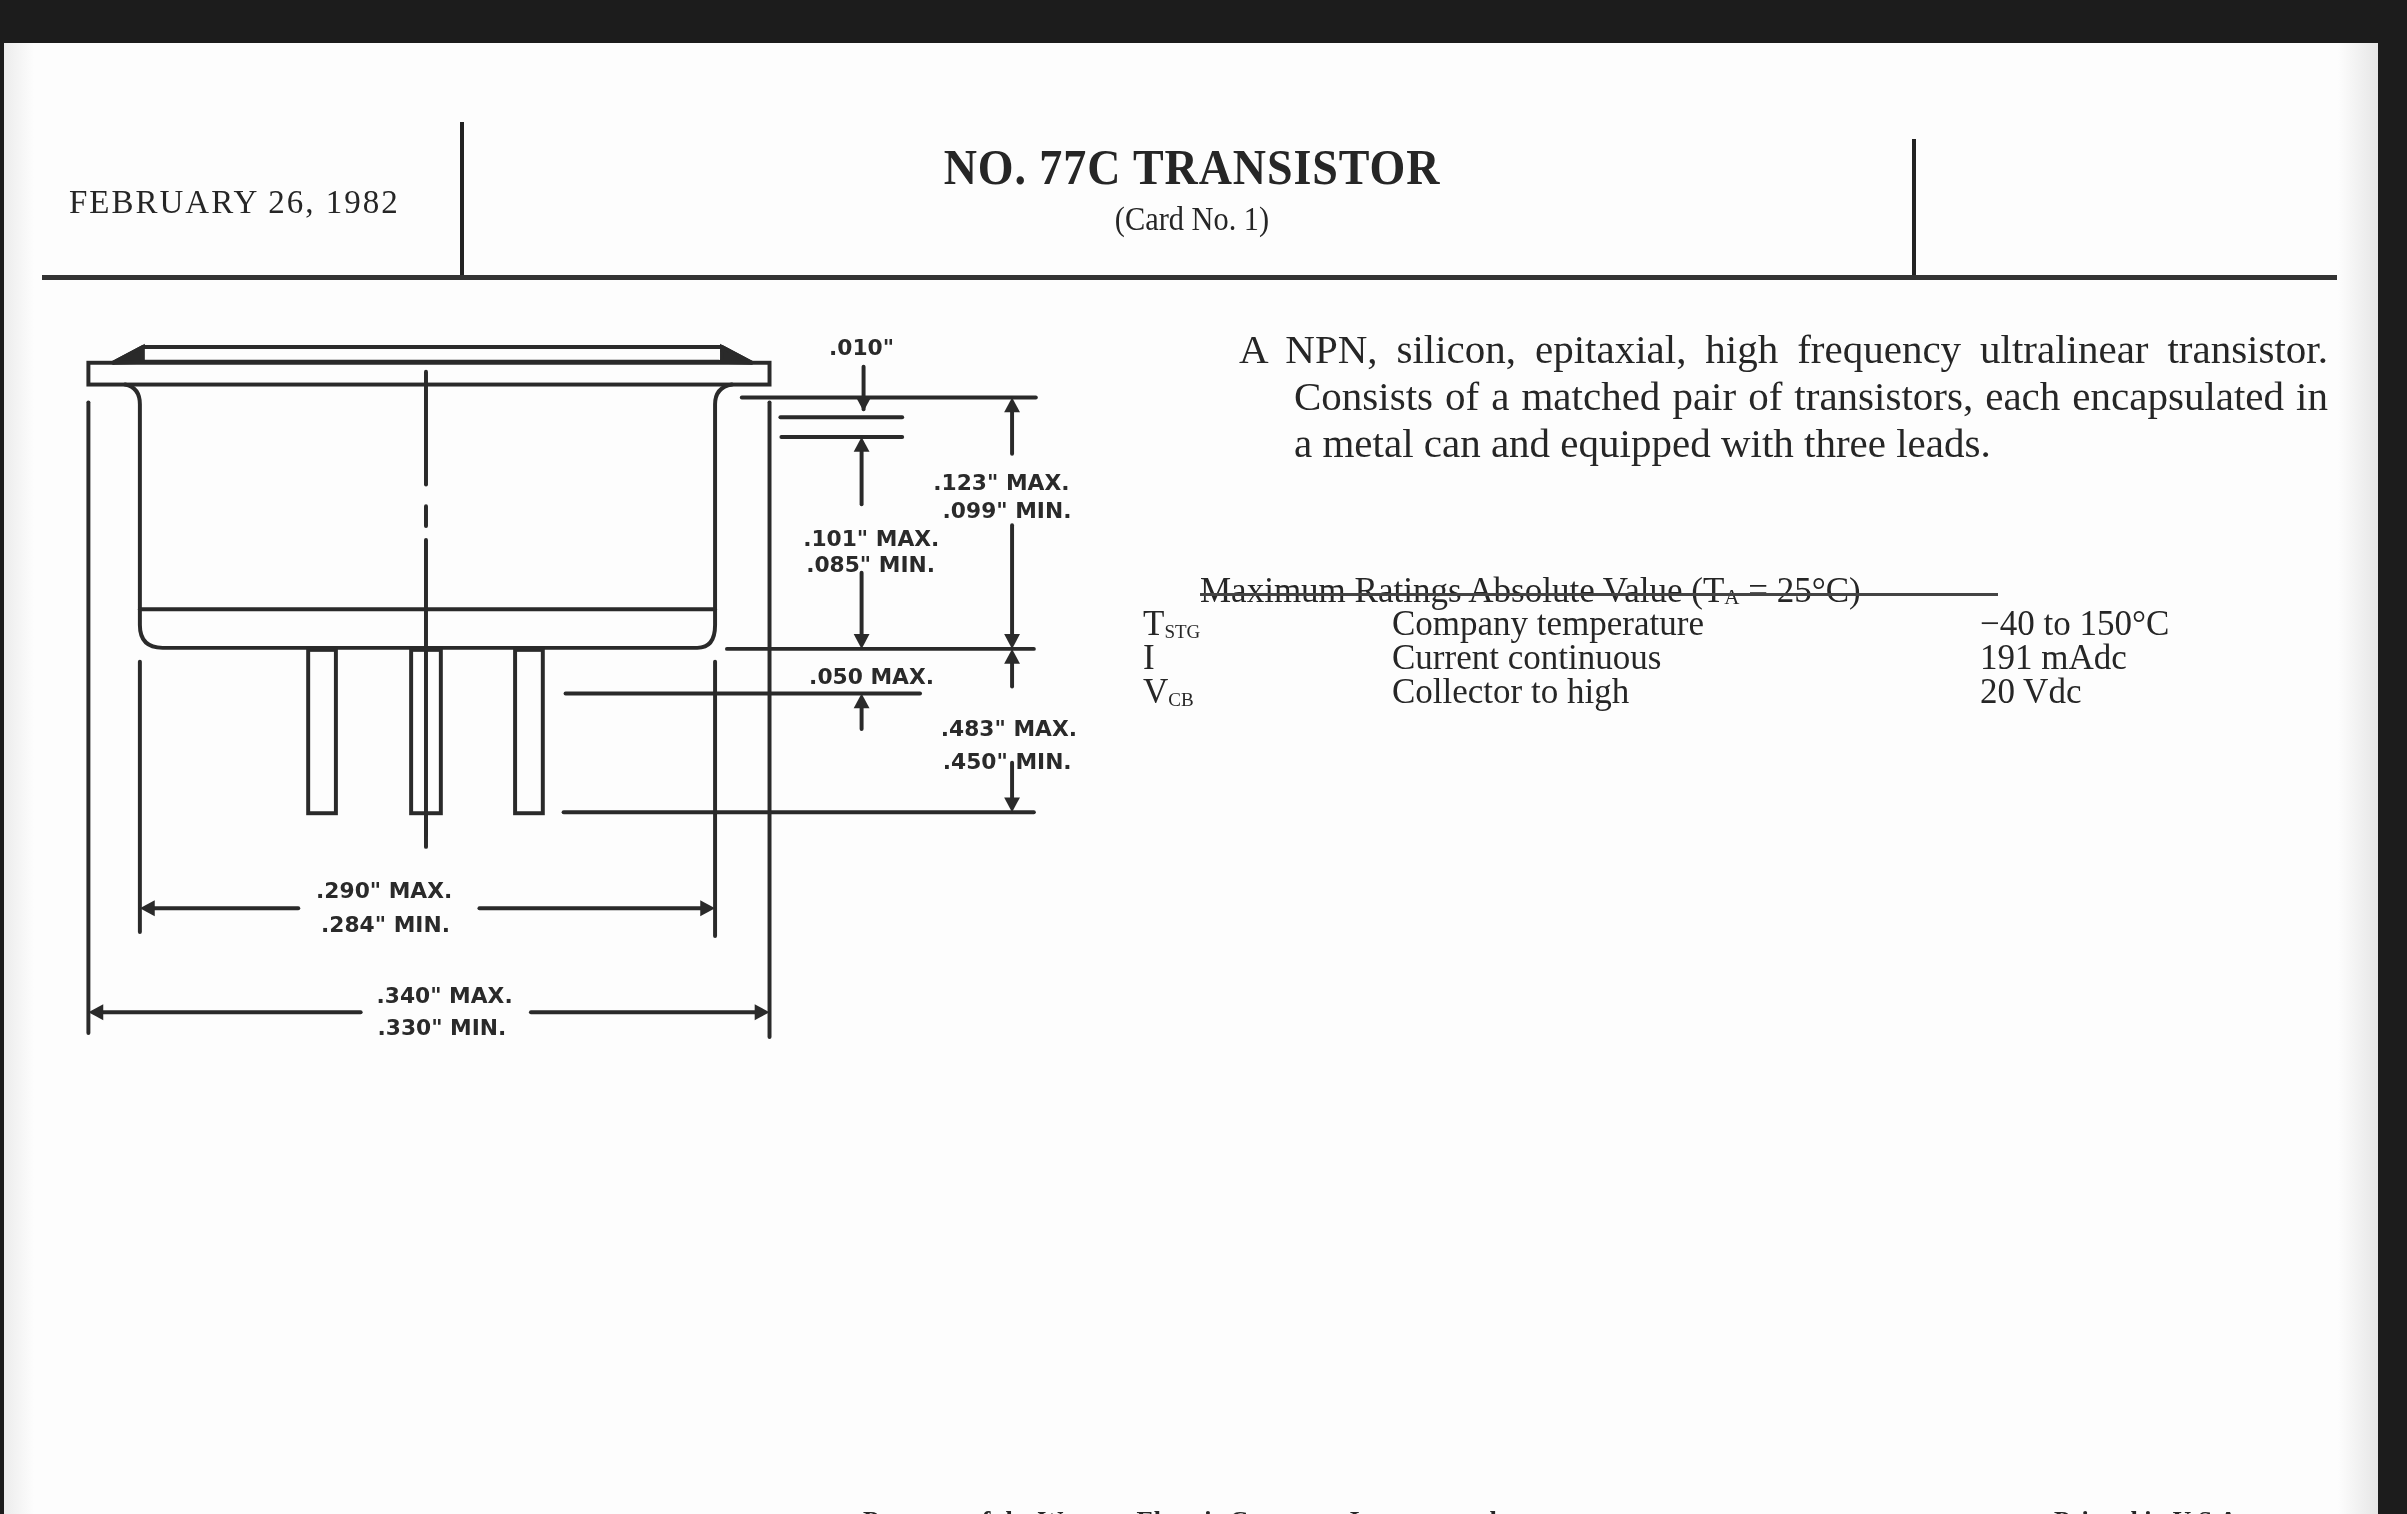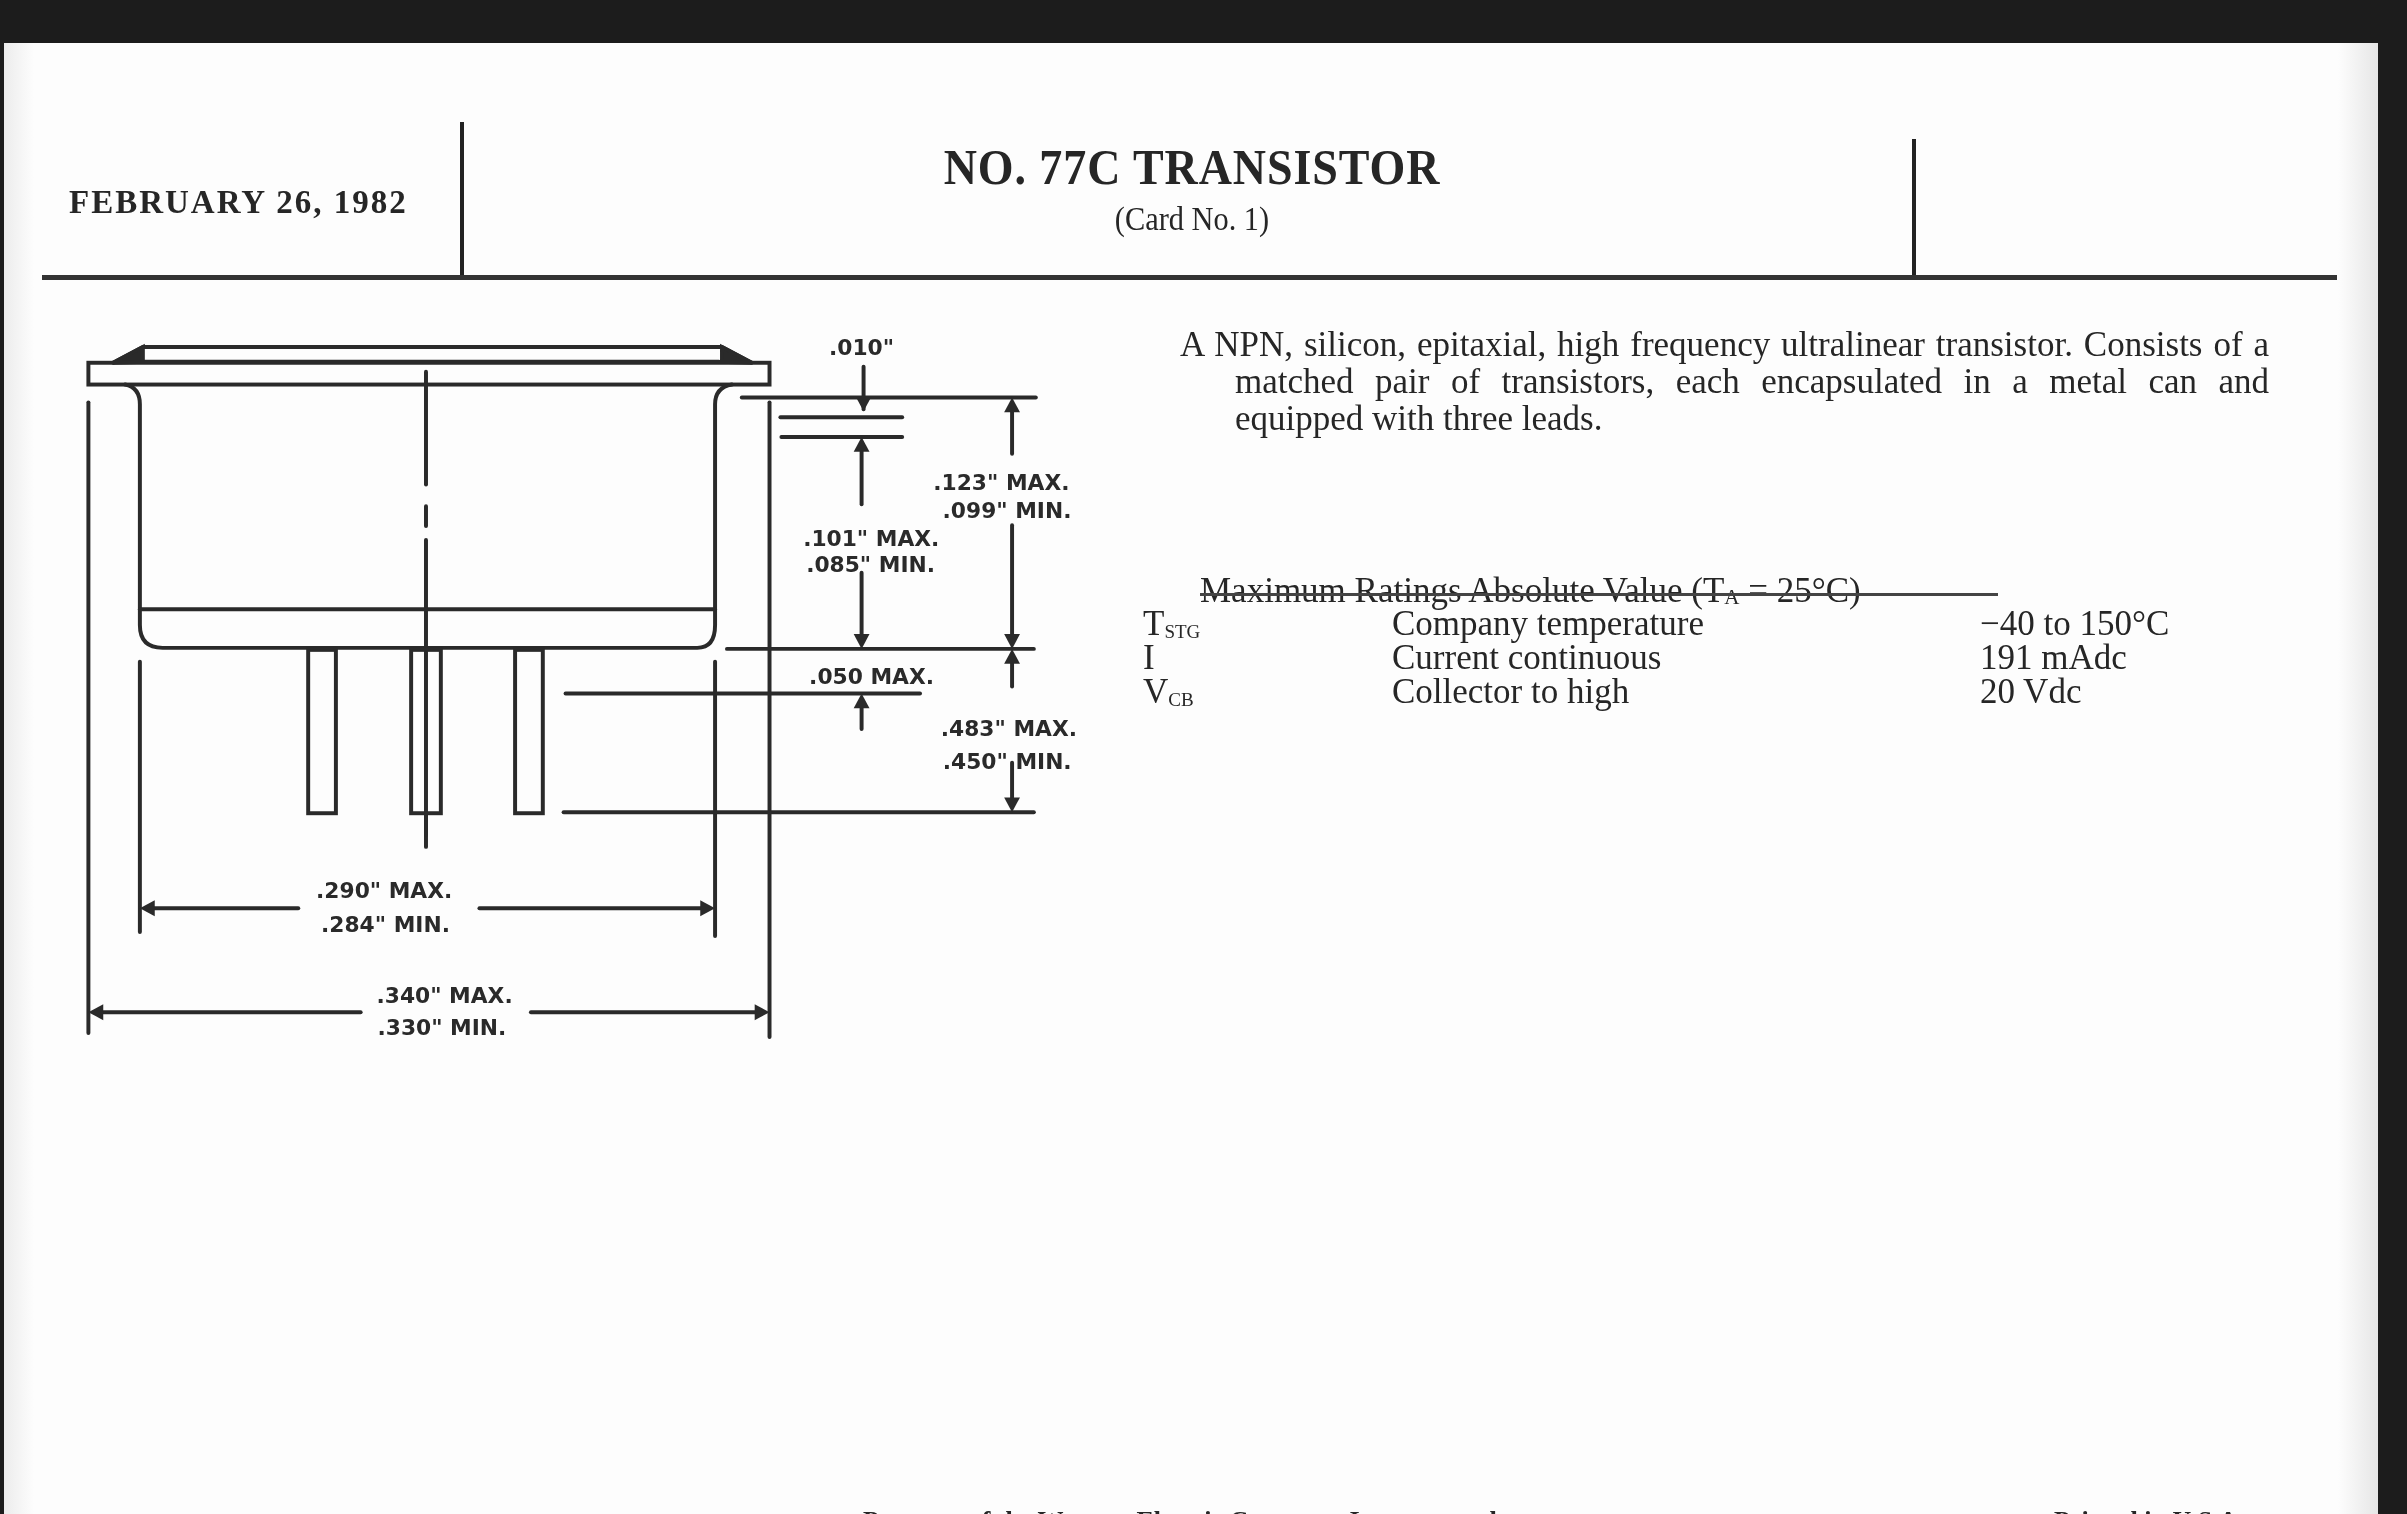--- a/index.html
+++ b/index.html
@@ -17,40 +17,40 @@
     content: ""; position: absolute; left: 0; top: 0; bottom: 0; width: 30px;
     background: linear-gradient(to right, #ececec, rgba(255,255,255,0));
   }
   .card::after {
     content: ""; position: absolute; right: 0; top: 0; bottom: 0; width: 40px;
     background: linear-gradient(to left, #e6e6e6, rgba(255,255,255,0));
   }
   .abs { position: absolute; }
 
   .header-date {
-    left: 65px; top: 141px; font-size: 33px; font-weight: bold; letter-spacing: 2px;
+    left: 65px; top: 141px; font-size: 33px; font-weight: normal; letter-spacing: 2px;
     white-space: nowrap;
   }
   .divider-v { background: #222; width: 4px; }
   .div-left { left: 456px; top: 79px; height: 154px; }
   .div-right { left: 1908px; top: 96px; height: 138px; }
   .header-rule { left: 38px; top: 232px; width: 2295px; height: 5px; background: #333; }
 
   .title {
     left: 891px; width: 594px; top: 95px; text-align: center;
     font-size: 50px; font-weight: bold; letter-spacing: 1px; white-space: nowrap;
     transform: scaleX(0.92);
   }
   .subtitle {
     left: 891px; width: 594px; top: 158px; text-align: center;
     font-size: 33px; white-space: nowrap; transform: scaleX(0.92);
   }
 
   .desc {
-    left: 1176px; width: 1089px; top: 283px; font-size: 35px; line-height: 37px;
+    left: 1235px; width: 1089px; top: 283px; font-size: 41px; line-height: 47px;
   }
   .desc p { margin: 0 0 7px 0; text-indent: -55px; padding-left: 55px; text-align: justify; text-align-last: left; }
   .ratings-title {
     left: 1196px; top: 528px; font-size: 35px; white-space: nowrap;
   }
   .ratings-title sub { font-size: 21px; vertical-align: -2px; }
   .ratings-rule { left: 1196px; top: 550px; width: 798px; height: 3px; background: #444; }
 
   .ratings { left: 1139px; top: 564px; width: 1089px; font-size: 35px; line-height: 34px; }
   .rating-row { position: relative; height: 34px; white-space: nowrap; }

